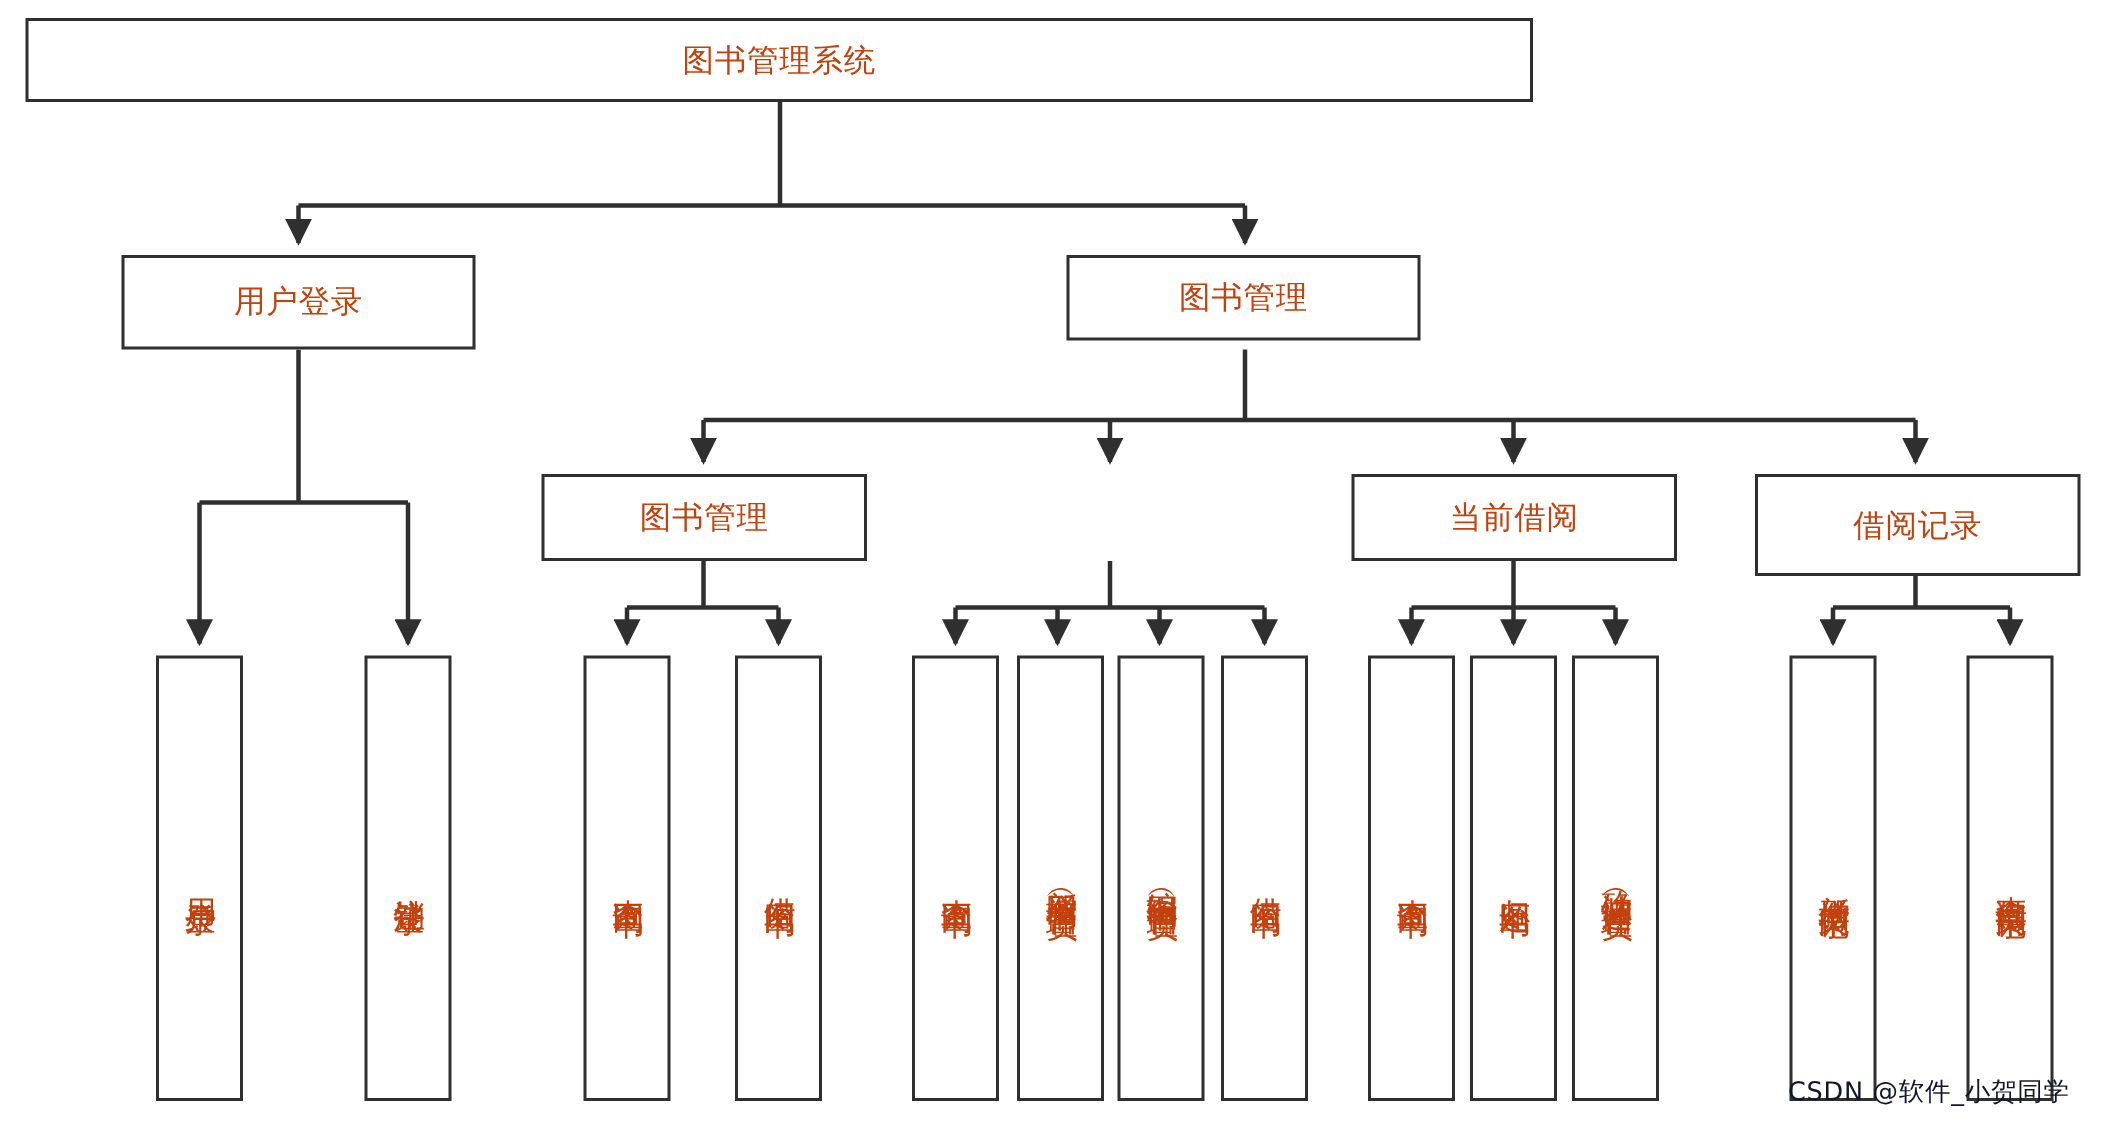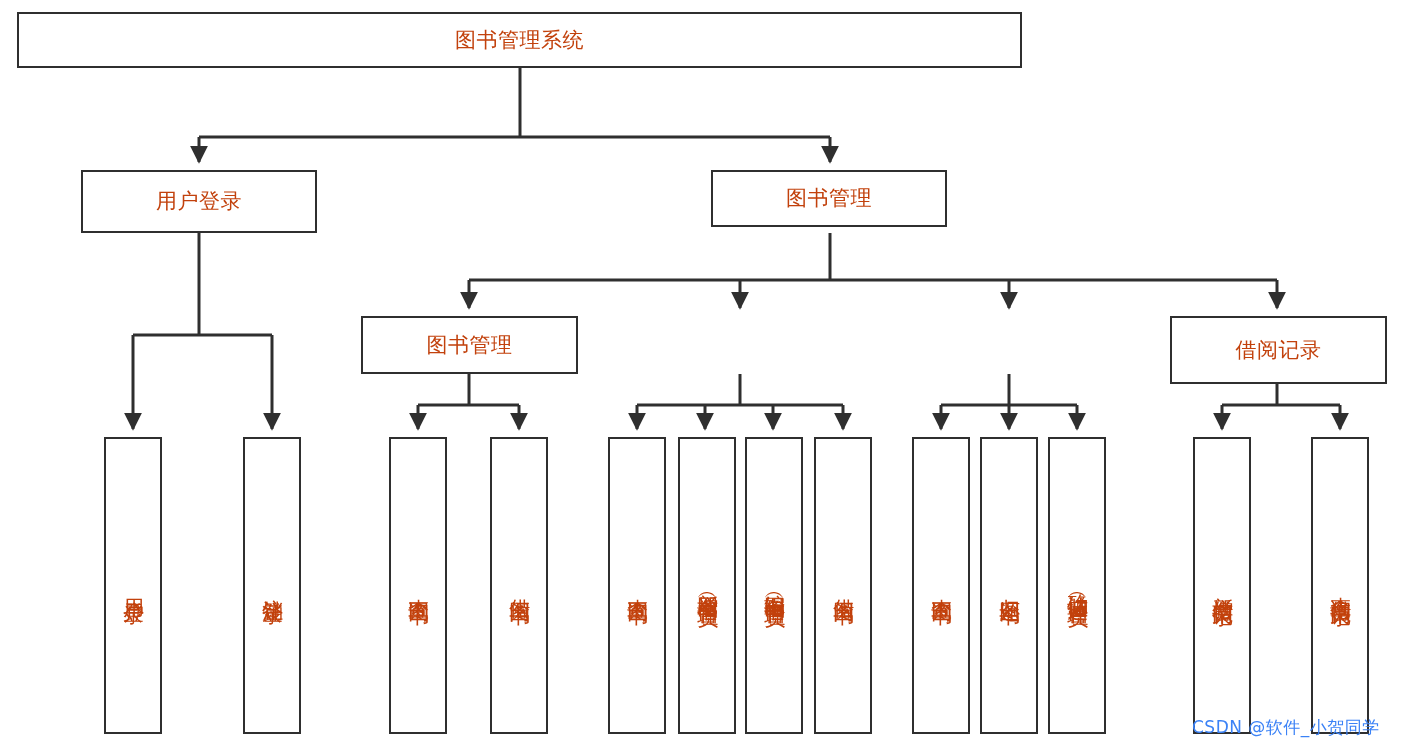--- a/index.html
+++ b/index.html
@@ -58,21 +58,21 @@
     writing-mode: vertical-rl;
     text-orientation: upright;
     font-size: 21px;
     line-height: 1.12;
     letter-spacing: 2px;
     max-height: 100%;
   }
   .watermark {
     position: absolute;
     font-size: 17px;
-    color: #3b82f6;
+    color: #0f172a;
     white-space: nowrap;
     letter-spacing: 0.5px;
   }
 </style>
 </head>
 <body>
 
 <div id="canvas">
 
   <svg class="connectors" viewBox="0 0 1405 747" xmlns="http://www.w3.org/2000/svg">
@@ -139,20 +139,23 @@
 
   <div class="node horizontal" style="left:711px; top:170px; width:236px; height:57px;">
     <span class="label">图书管理</span>
   </div>
 
   <div class="node horizontal" style="left:361px; top:316px; width:217px; height:58px;">
     <span class="label">图书管理</span>
   </div>
 
 
+  <div class="node horizontal" style="left:901px; top:316px; width:217px; height:58px;">
+    <span class="label">当前借阅</span>
+  </div>
 
   <div class="node horizontal" style="left:1170px; top:316px; width:217px; height:68px;">
     <span class="label">借阅记录</span>
   </div>
 
   <div class="node vertical" style="left:104px; top:437px; width:58px; height:297px;">
     <span class="label">用户登录</span>
   </div>
 
   <div class="node vertical" style="left:243px; top:437px; width:58px; height:297px;">

